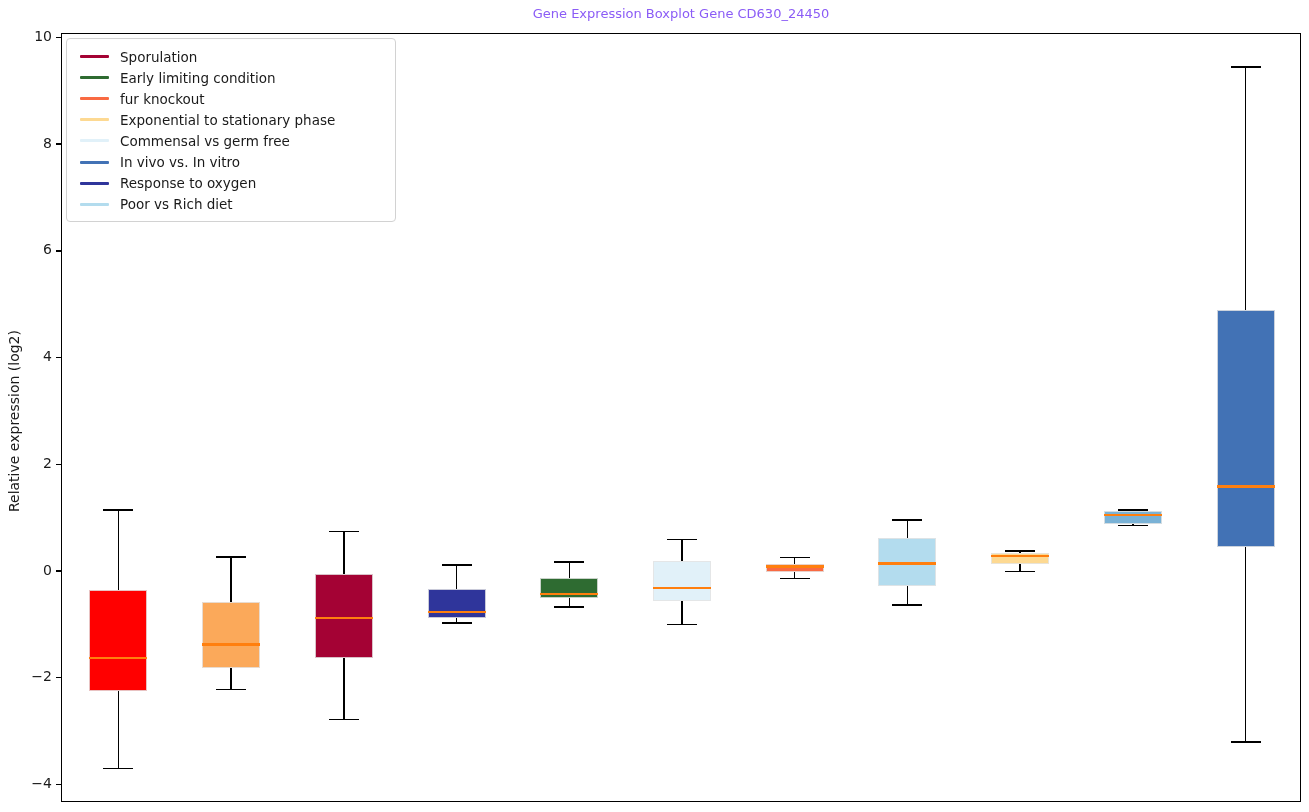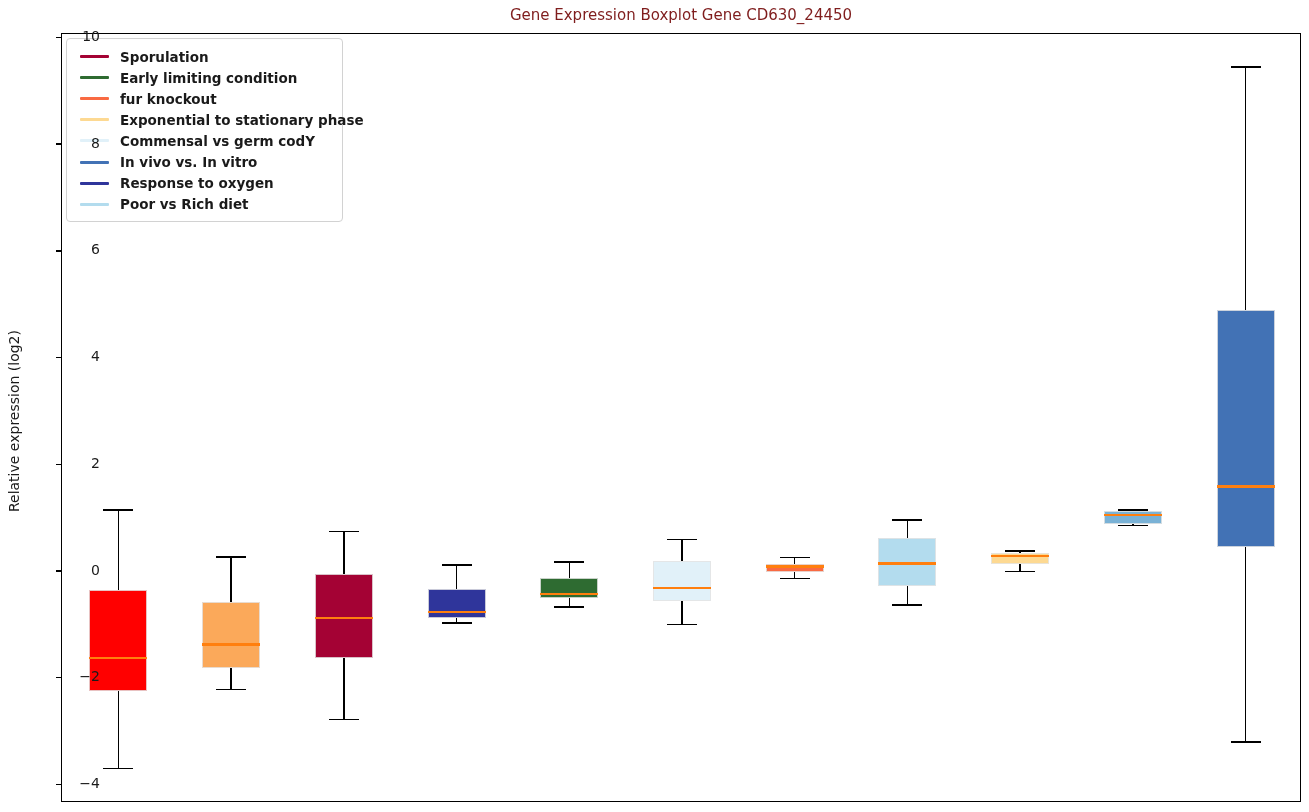--- a/index.html
+++ b/index.html
@@ -7,21 +7,21 @@
     position:relative;
     width:1309px;height:812px;
     background:#ffffff;
     font-family:"DejaVu Sans","Liberation Sans",sans-serif;
     overflow:hidden;
   }
   .chart-title{
     position:absolute;
     top:6px;left:681px;
     transform:translateX(-50%);
-    font-size:15px;color:#7f1d1d;
+    font-size:13px;color:#8b5cf6;
     white-space:nowrap;
   }
   .plot-area{
     position:absolute;
     left:61px;top:33px;
     width:1240px;height:769px;
     border:1.3px solid #000000;
     box-sizing:border-box;
     background:#ffffff;
   }
@@ -32,21 +32,20 @@
     transform:rotate(180deg);
     font-size:14px;color:#1a1a1a;
     white-space:nowrap;
   }
   .ytick-label{
     position:absolute;
     left:0;width:52px;
     text-align:right;
     font-size:14px;color:#1a1a1a;
     line-height:19px;
-    padding-left:48px;
   }
   .ytick-mark{
     position:absolute;
     width:5px;height:1.5px;
     background:#000000;
     left:-6.3px;
   }
   .whisker-line{
     position:absolute;
     width:1.5px;background:#000000;
@@ -60,27 +59,26 @@
     box-sizing:border-box;
     border:1.5px solid rgba(228,228,228,0.85);
   }
   .median-line{
     position:absolute;
     height:2.6px;
   }
   .legend{
     position:absolute;
     left:66px;top:38px;
-    width:277px;
+    width:330px;
     background:rgba(255,255,255,0.85);
     border:1px solid #d2d2d2;
     border-radius:4px;
     padding:7px 8px 6px 8px;
     box-sizing:border-box;
-    font-weight:bold;
   }
   .legend-row{
     display:flex;align-items:center;
     height:21.1px;
   }
   .legend-swatch{
     width:29px;height:3px;
     border-radius:1px;
     margin:0 11px 0 5px;
     flex:0 0 auto;
@@ -185,21 +183,21 @@
       <div class="legend-row">
         <div class="legend-swatch" style="background: rgb(249, 106, 66);"></div>
         <div class="legend-label">fur knockout</div>
       </div>
       <div class="legend-row">
         <div class="legend-swatch" style="background: rgb(253, 217, 146);"></div>
         <div class="legend-label">Exponential to stationary phase</div>
       </div>
       <div class="legend-row">
         <div class="legend-swatch" style="background: rgb(225, 241, 249);"></div>
-        <div class="legend-label">Commensal vs germ codY</div>
+        <div class="legend-label">Commensal vs germ free</div>
       </div>
       <div class="legend-row">
         <div class="legend-swatch" style="background: rgb(66, 114, 181);"></div>
         <div class="legend-label">In vivo vs. In vitro</div>
       </div>
       <div class="legend-row">
         <div class="legend-swatch" style="background: rgb(47, 53, 155);"></div>
         <div class="legend-label">Response to oxygen</div>
       </div>
       <div class="legend-row">

